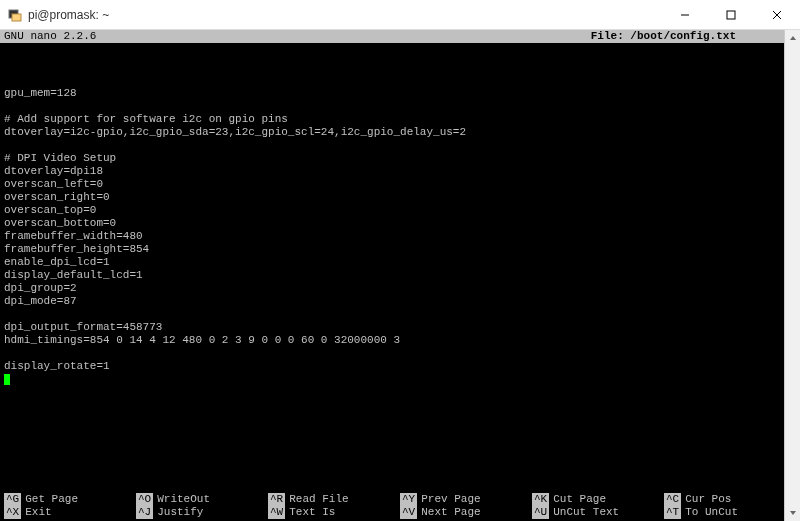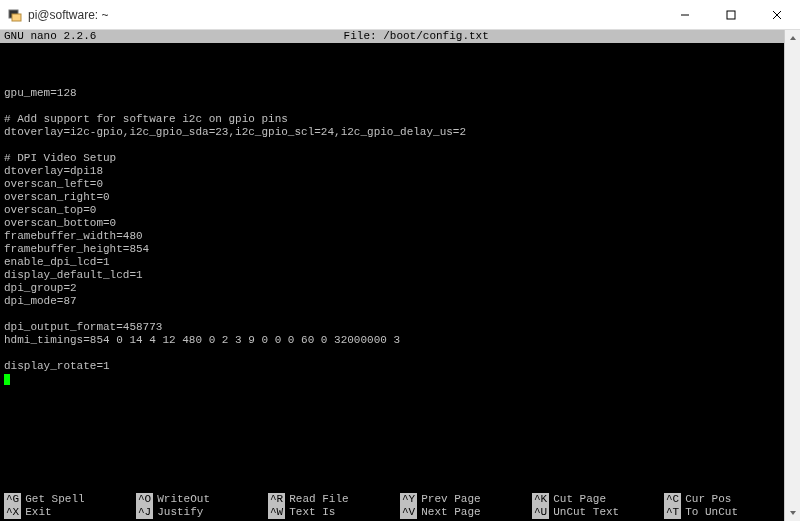--- a/index.html
+++ b/index.html
@@ -43,21 +43,21 @@
   }
   .nano-header {
     background: #c0c0c0;
     color: #000;
     display: flex;
     padding: 0 4px;
     height: 13px;
     align-items: center;
   }
   .nano-version { flex: 0 0 auto; }
-  .nano-file { flex: 1; text-align: center; }
+  .nano-file { flex: 1; text-align: right; font-weight: bold; }
 
   .nano-body {
     flex: 1;
     padding: 6px 4px 0 4px;
     white-space: pre;
     color: #c0c0c0;
     overflow: hidden;
     margin-top: 38px;
   }
   .cursor {
@@ -97,21 +97,21 @@
 <body>
 
 <div class="titlebar">
   <div class="titlebar-left">
     <span class="app-icon">
       <svg width="14" height="14" viewBox="0 0 14 14">
           <rect x="1" y="2" width="9" height="8" fill="#333" stroke="#777"></rect>
           <rect x="4" y="6" width="9" height="7" fill="#ffd27f" stroke="#b58b3e"></rect>
         </svg>
     </span>
-    <span>pi@software: ~</span>
+    <span>pi@promask: ~</span>
   </div>
   <div class="win-controls">
     <div class="win-btn">
       <svg width="10" height="10">
           <line x1="1" y1="5" x2="9" y2="5" stroke="#000" stroke-width="1"></line>
         </svg>
     </div>
     <div class="win-btn">
       <svg width="10" height="10">
           <rect x="1" y="1" width="8" height="8" fill="none" stroke="#000" stroke-width="1"></rect>
@@ -153,21 +153,21 @@
 
 dpi_output_format=458773
 hdmi_timings=854 0 14 4 12 480 0 2 3 9 0 0 0 60 0 32000000 3
 
 display_rotate=1</span>
 <span class="cursor"></span></div>
 
   <div class="nano-footer">
     <div class="shortcut">
         <span class="key">^G</span>
-        <span>Get Spell</span>
+        <span>Get Page</span>
       </div>
     <div class="shortcut">
         <span class="key">^O</span>
         <span>WriteOut</span>
       </div>
     <div class="shortcut">
         <span class="key">^R</span>
         <span>Read File</span>
       </div>
     <div class="shortcut">

